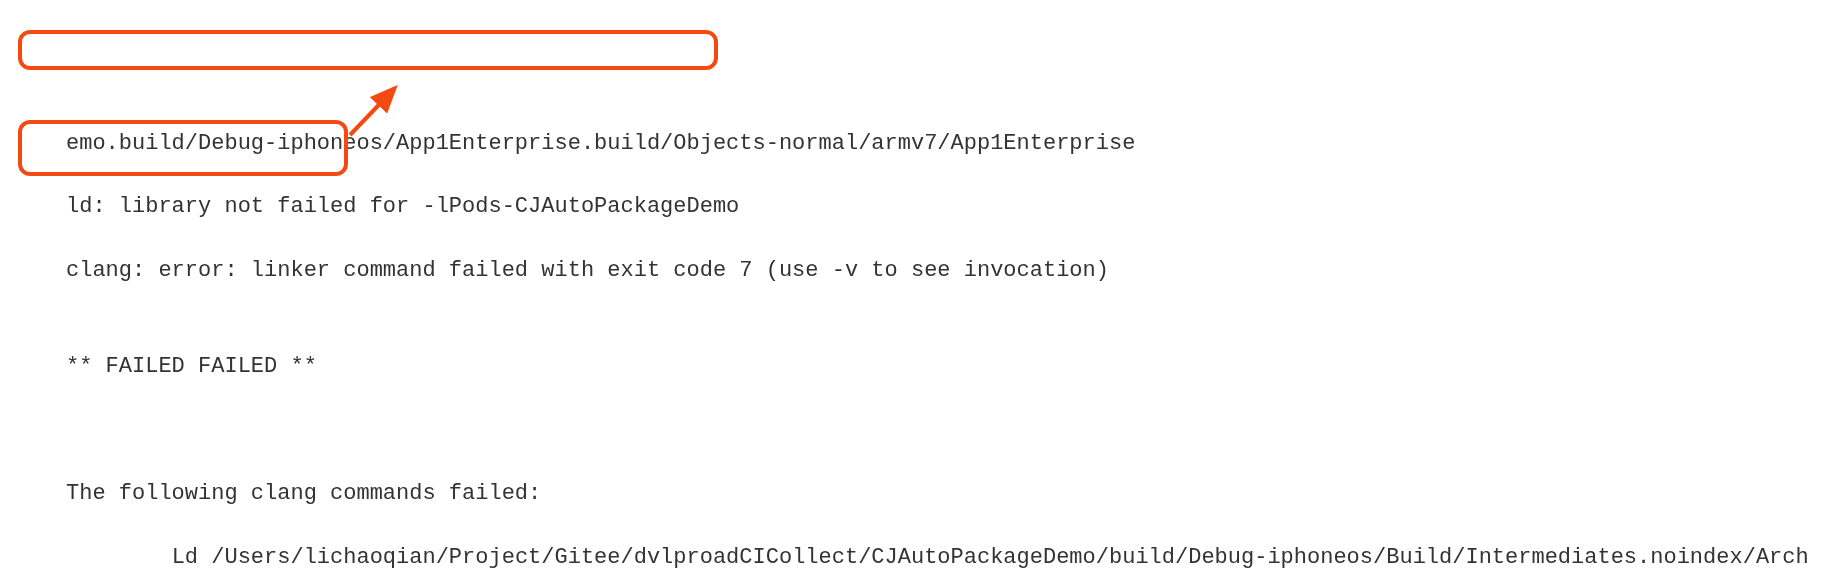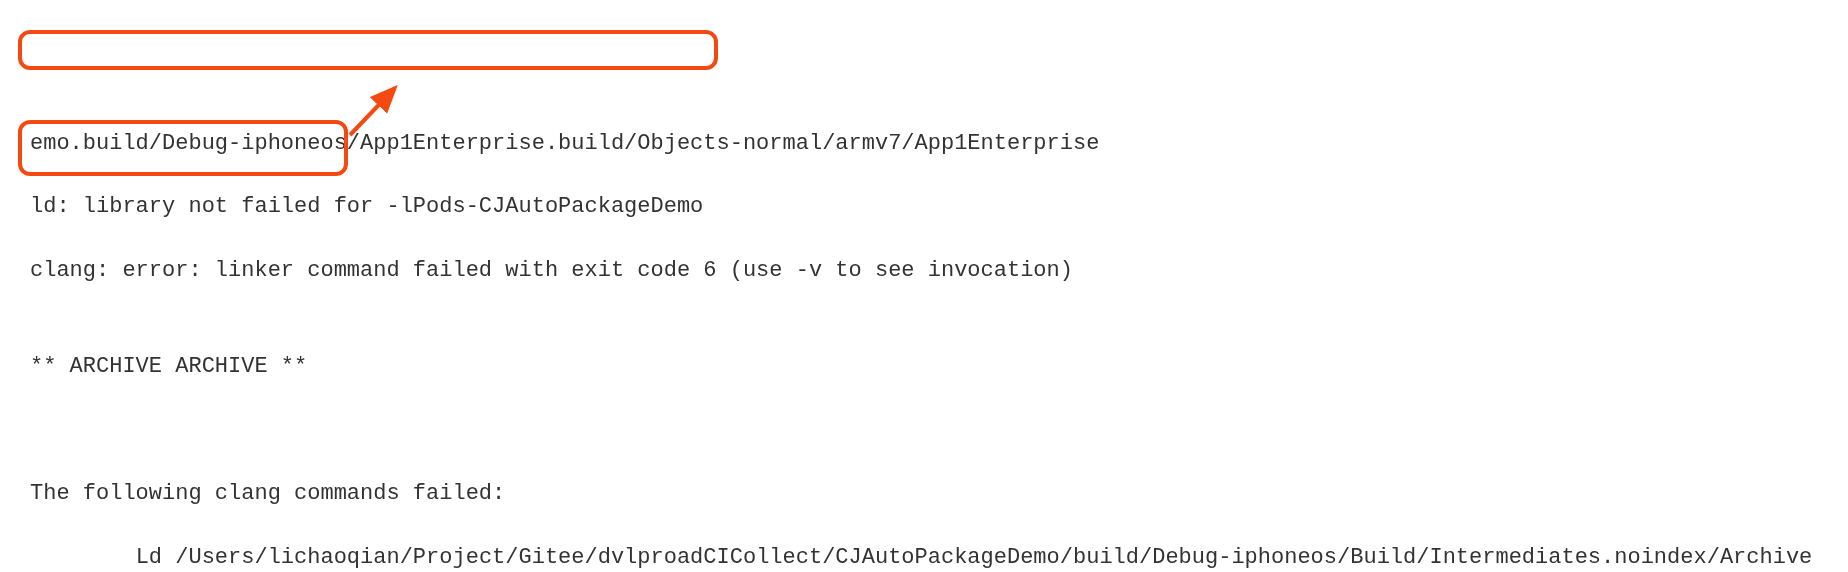--- a/index.html
+++ b/index.html
@@ -7,21 +7,21 @@
       font-family: "Courier New", Courier, monospace;
       font-size: 22px;
       color: #333;
       background: #fff;
       padding: 0 30px;
       line-height: 1.45;
       white-space: pre-wrap;
       word-break: break-all;
       position: relative;
     }
-    .line { display: block; }
+    .line { display: block; margin-left: 36px; }
     .highlight-box-1 {
       position: absolute;
       border: 4px solid #f44a12;
       border-radius: 12px;
       left: 18px;
       top: 30px;
       width: 700px;
       height: 40px;
       pointer-events: none;
     }
@@ -44,23 +44,23 @@
       pointer-events: none;
     }
   </style>
 </head>
 <body>
 
 
 
 <span class="line">emo.build/Debug-iphoneos/App1Enterprise.build/Objects-normal/armv7/App1Enterprise</span>
 <span class="line">ld: library not failed for -lPods-CJAutoPackageDemo</span>
-<span class="line">clang: error: linker command failed with exit code 6 (use -v to see invocation)</span>
+<span class="line">clang: error: linker command failed with exit code 7 (use -v to see invocation)</span>
 <span class="line"></span>
-<span class="line">** ARCHIVE ARCHIVE **</span>
+<span class="line">** FAILED FAILED **</span>
 <span class="line"></span>
 <span class="line"></span>
 <span class="line">The following clang commands failed:</span>
 <span class="line">        Ld /Users/lichaoqian/Project/Gitee/dvlproadCICollect/CJAutoPackageDemo/build/Debug-iphoneos/Build/Intermediates.noindex/ArchiveIntermediates/App1Enterprise/IntermediateBuildFilesPath/CJAutoPackageDemo.build/Debug-iphoneos/App1Enterprise.build/Objects-normal/armv7/App1Enterprise normal armv7</span>
 
 
 
 
 
 <div class="highlight-box-1"></div>

